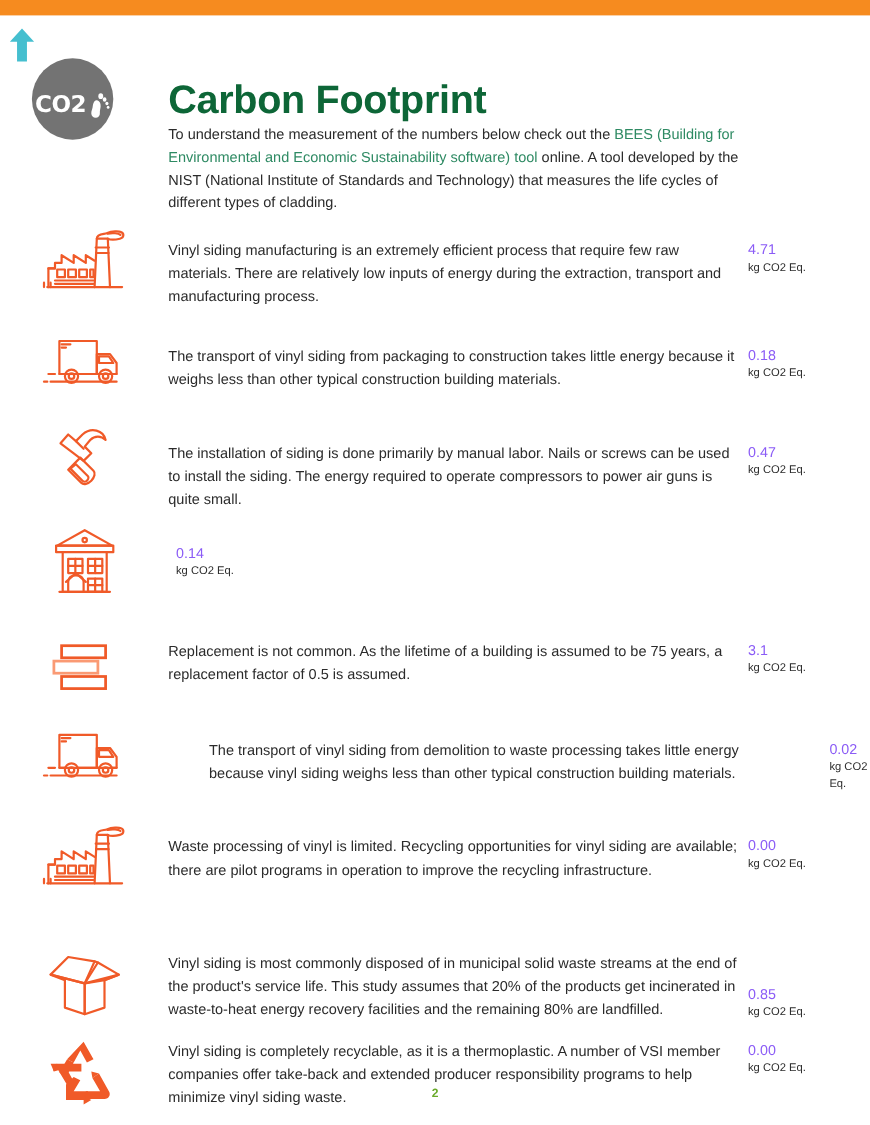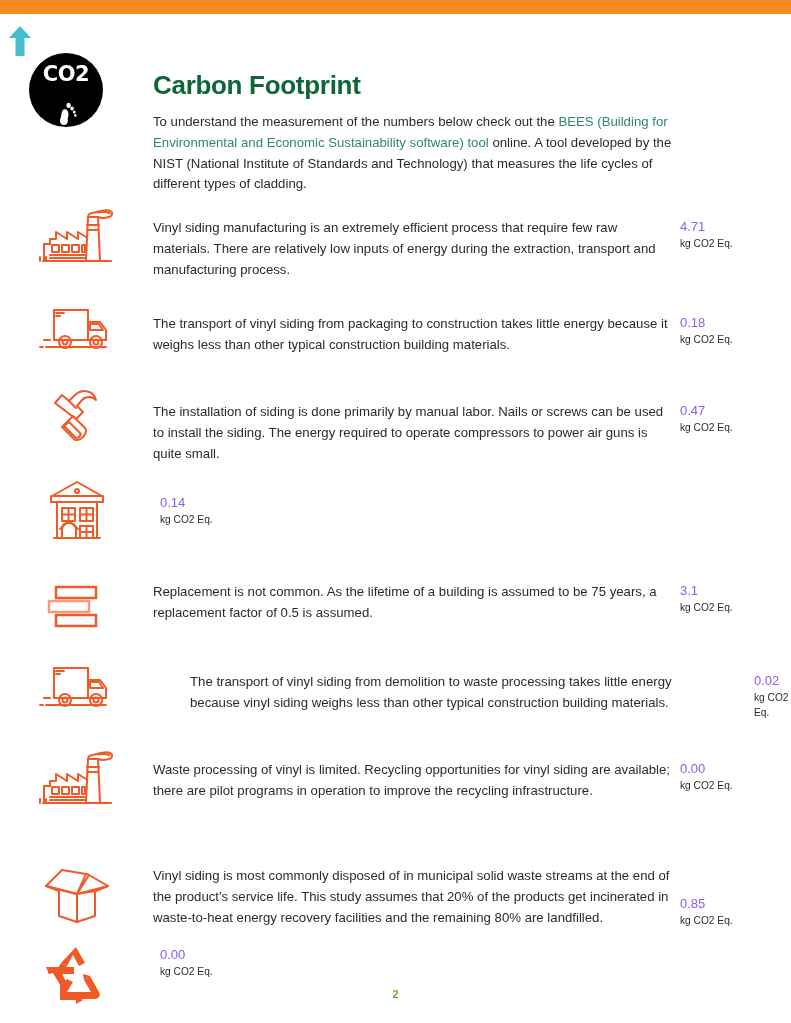--- a/index.html
+++ b/index.html
@@ -36,46 +36,46 @@
   }
 
   
   .co2-badge {
     position: absolute;
     top: 53px;
     left: 29px;
     width: 74px;
     height: 74px;
     border-radius: 50%;
-    background: #000000;
+    background: #737373;
     display: flex;
-    flex-direction: column;
+    flex-direction: row;
     align-items: center;
-    justify-content: space-between;
+    justify-content: center;
     padding-top: 11px;
     box-sizing: border-box;
   }
   .co2-badge .co2-text {
     color: #ffffff;
     font-size: 21px;
     font-weight: bold;
     letter-spacing: -0.5px;
     line-height: 1;
     font-family: "DejaVu Sans", sans-serif;
   }
   .co2-badge .footprint {
     margin-top: 1px;
   }
 
   
   .page-title {
     position: absolute;
     top: 70px;
     left: 153px;
-    font-size: 26px;
+    font-size: 36px;
     font-weight: bold;
     color: #0d6637;
     letter-spacing: -0.3px;
   }
 
   
   .intro {
     position: absolute;
     top: 112px;
     left: 153px;
@@ -424,20 +424,21 @@
             <path d="M13 31 L22 46 L28 43 L22 32 L34 32 L34 25 L12 25 C9 25 7 29 9 32 Z"></path>
             <path d="M9 32 L12 25 L6 25 Z"></path>
             <path d="M20 44 L20 58 L40 58 L40 50 L27 50 L33 40 L27 37 Z"></path>
             <path d="M43 58 L36 54 L36 62 Z"></path>
             <path d="M38 57 L55 57 C59 57 61 53 59 50 L50 34 L44 38 L51 50 L38 50 Z"></path>
             <path d="M44 38 L50 34 L43 32 Z"></path>
           </g>
         </svg>
       </div>
     </div>
+    <div class="row-text">Vinyl siding is completely recyclable, as it is a thermoplastic. A number of VSI member companies offer take-back and extended producer responsibility programs to help minimize vinyl siding waste.</div>
     <div class="row-value">
       <div class="val">0.00</div>
       <div class="unit">kg CO2 Eq.</div>
     </div>
   </div>
 
 </div>
 
 <div class="page-number">2</div>
 

